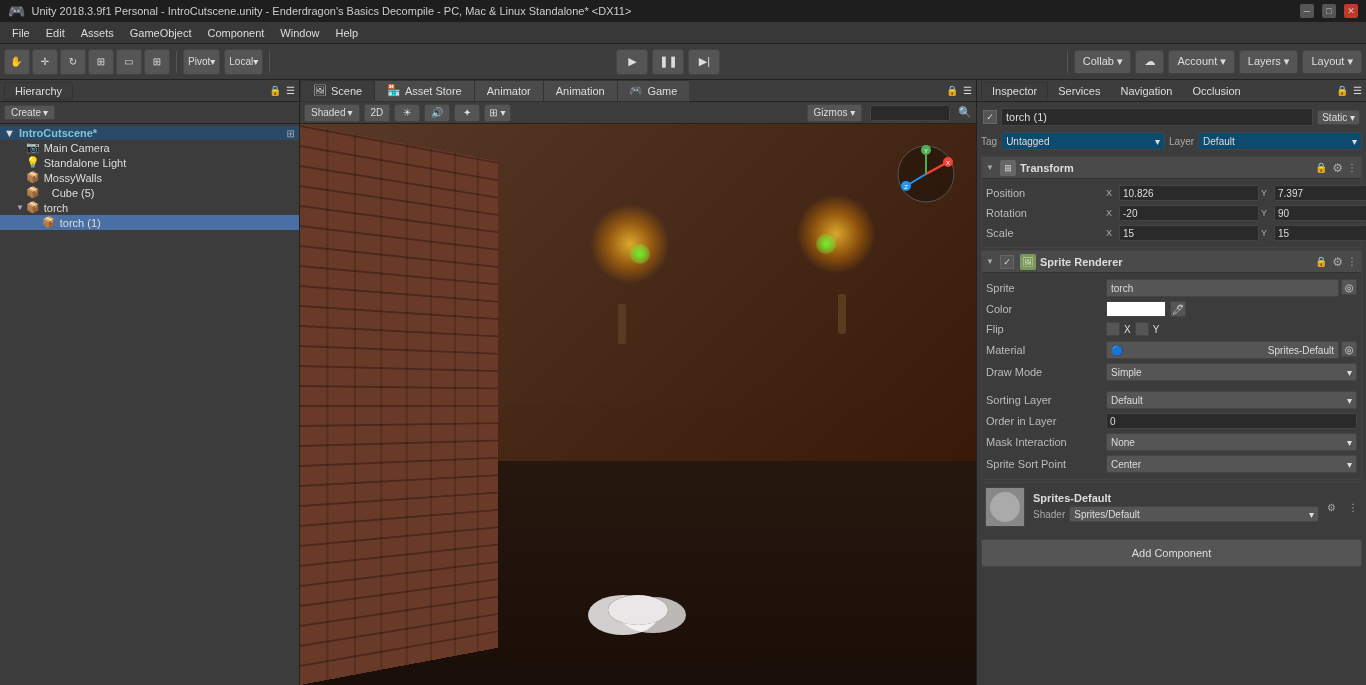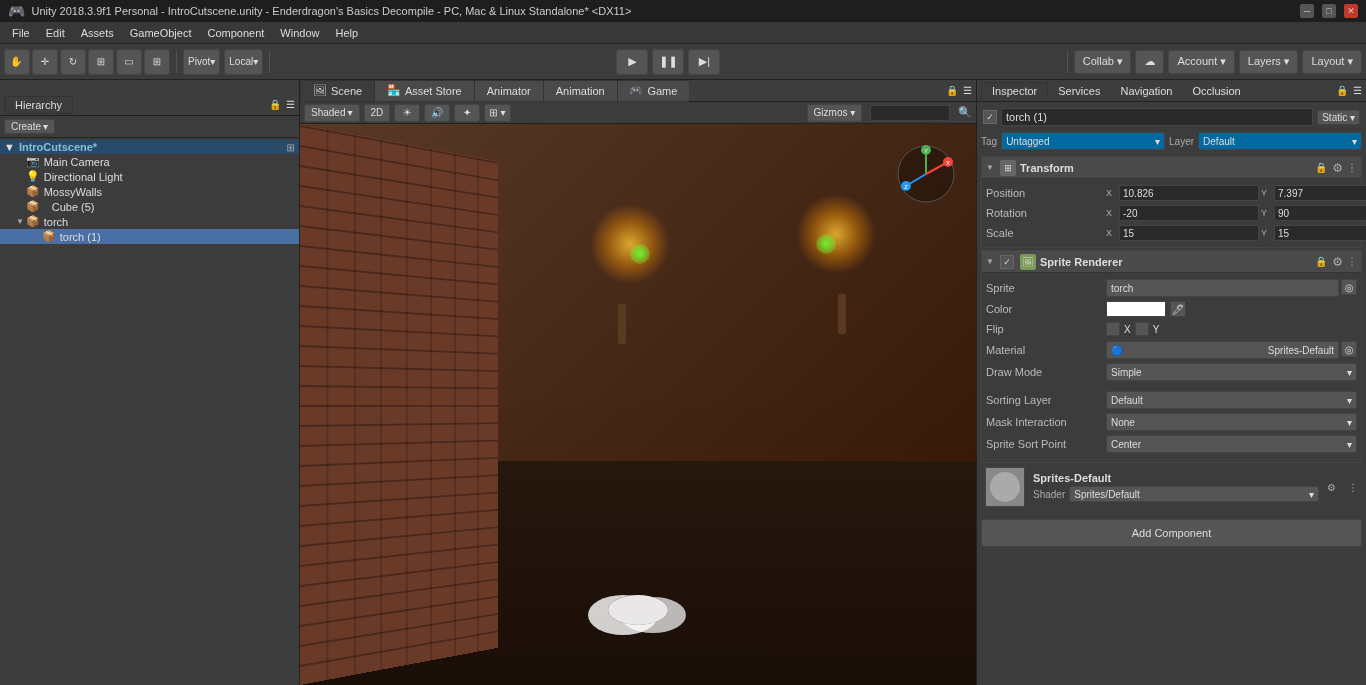--- a/index.html
+++ b/index.html
@@ -20,21 +20,21 @@
     .toolbar-separator { width: 1px; height: 22px; background: #555; margin: 0 2px; }
     .toolbar-group { display: flex; gap: 2px; }
     .play-btn { background: #555; border: 1px solid #444; border-radius: 3px; width: 32px; height: 26px; display: flex; align-items: center; justify-content: center; cursor: pointer; color: #ddd; }
     .top-dropdown { background: #555; border: 1px solid #444; border-radius: 3px; padding: 2px 8px; height: 24px; display: flex; align-items: center; gap: 4px; cursor: pointer; color: #ddd; font-size: 11px; }
 
     
     #main { display: flex; height: calc(685px - 22px - 22px - 36px); }
 
     
     #hierarchy { width: 300px; min-width: 300px; background: #3c3c3c; border-right: 1px solid #222; display: flex; flex-direction: column; }
-    #hierarchy-header { height: 22px; background: #3d3d3d; display: flex; align-items: center; padding: 0 4px; border-bottom: 1px solid #222; margin-top: 14px; }
+    #hierarchy-header { height: 22px; background: #3d3d3d; display: flex; align-items: center; padding: 0 4px; border-bottom: 1px solid #222; }
     .panel-tab { padding: 2px 10px; background: #4a4a4a; border: 1px solid #333; border-radius: 2px 2px 0 0; font-size: 11px; color: #ddd; cursor: pointer; }
     .panel-tab.active { background: #3c3c3c; }
     .panel-lock { margin-left: auto; font-size: 10px; cursor: pointer; }
     #hierarchy-toolbar { height: 22px; display: flex; align-items: center; padding: 0 4px; gap: 4px; border-bottom: 1px solid #222; background: #3c3c3c; }
     .create-btn { background: #555; border: 1px solid #444; border-radius: 2px; padding: 1px 6px; font-size: 10px; cursor: pointer; display: flex; align-items: center; gap: 2px; }
     .search-box { flex: 1; height: 16px; background: #2a2a2a; border: 1px solid #444; border-radius: 2px; padding: 0 4px; font-size: 10px; color: #ccc; }
     #hierarchy-content { flex: 1; overflow: auto; padding: 2px 0; }
     .hierarchy-item { display: flex; align-items: center; padding: 1px 4px; cursor: pointer; font-size: 11px; }
     .hierarchy-item.selected { background: #4a6fa5; }
     .h-indent1 { padding-left: 16px; }
@@ -59,21 +59,21 @@
     #inspector-content { flex: 1; overflow-y: auto; padding: 4px; }
 
     
     .insp-obj-row { display: flex; align-items: center; gap: 4px; margin-bottom: 4px; padding: 2px; }
     .insp-checkbox { width: 14px; height: 14px; background: #555; border: 1px solid #666; display: flex; align-items: center; justify-content: center; font-size: 9px; cursor: pointer; }
     .insp-obj-name { flex: 1; background: #2a2a2a; border: 1px solid #444; padding: 2px 4px; font-size: 11px; color: #ddd; }
     .insp-static { background: #555; border: 1px solid #444; border-radius: 2px; padding: 1px 4px; font-size: 10px; cursor: pointer; display: flex; align-items: center; gap: 2px; color: #ddd; }
 
     .insp-tag-layer { display: flex; gap: 4px; margin-bottom: 6px; align-items: center; justify-content: center; }
     .insp-label { font-size: 10px; color: #aaa; }
-    .insp-dropdown { flex: 1; background: #0369a1; border: 1px solid #444; border-radius: 2px; padding: 1px 4px; font-size: 10px; cursor: pointer; display: flex; align-items: center; justify-content: space-between; color: #ddd; height: 18px; }
+    .insp-dropdown { flex: 1; background: #0c4a6e; border: 1px solid #444; border-radius: 2px; padding: 1px 4px; font-size: 10px; cursor: pointer; display: flex; align-items: center; justify-content: space-between; color: #ddd; height: 18px; }
 
     
     .component-section { background: #3c3c3c; border: 1px solid #444; margin-bottom: 2px; }
     .component-header { background: #4a4a4a; height: 22px; display: flex; align-items: center; padding: 0 4px; gap: 4px; cursor: pointer; border-bottom: 1px solid #333; }
     .component-title { font-size: 11px; font-weight: bold; color: #ddd; flex: 1; }
     .component-icon { width: 16px; height: 16px; background: #666; border-radius: 2px; display: flex; align-items: center; justify-content: center; font-size: 9px; }
     .component-cog { font-size: 12px; cursor: pointer; color: #aaa; }
     .component-body { padding: 4px; }
 
     .prop-row { display: flex; align-items: center; padding: 2px 0; min-height: 20px; }
@@ -191,21 +191,21 @@
         <span style="font-size:10px; color:#aaa; cursor:pointer;">⊞</span>
       </div>
       <div class="hierarchy-item h-indent1">
         <span class="expand-arrow"> </span>
         <span>📷</span>
         <span style="margin-left:4px;">Main Camera</span>
       </div>
       <div class="hierarchy-item h-indent1">
         <span class="expand-arrow"> </span>
         <span>💡</span>
-        <span style="margin-left:4px;">Directional Light</span>
+        <span style="margin-left:4px;">Standalone Light</span>
       </div>
       <div class="hierarchy-item h-indent1">
         <span class="expand-arrow"> </span>
         <span>📦</span>
         <span style="margin-left:4px;">MossyWalls</span>
       </div>
       <div class="hierarchy-item h-indent1">
         <span class="expand-arrow"> </span>
         <span>📦</span>
         <span style="margin-left:12px;">Cube (5)</span>
@@ -450,20 +450,24 @@
           </div>
           <div style="height:6px;"></div>
           <div class="prop-row">
             <span class="prop-label">Sorting Layer</span>
             <div class="prop-dropdown">
               <span>Default</span>
               <span>▾</span>
             </div>
           </div>
           <div class="prop-row">
+            <span class="prop-label">Order in Layer</span>
+            <input class="full-input" type="text" value="0" style="">
+          </div>
+          <div class="prop-row">
             <span class="prop-label">Mask Interaction</span>
             <div class="prop-dropdown">
               <span>None</span>
               <span>▾</span>
             </div>
           </div>
           <div class="prop-row">
             <span class="prop-label">Sprite Sort Point</span>
             <div class="prop-dropdown">
               <span>Center</span>

